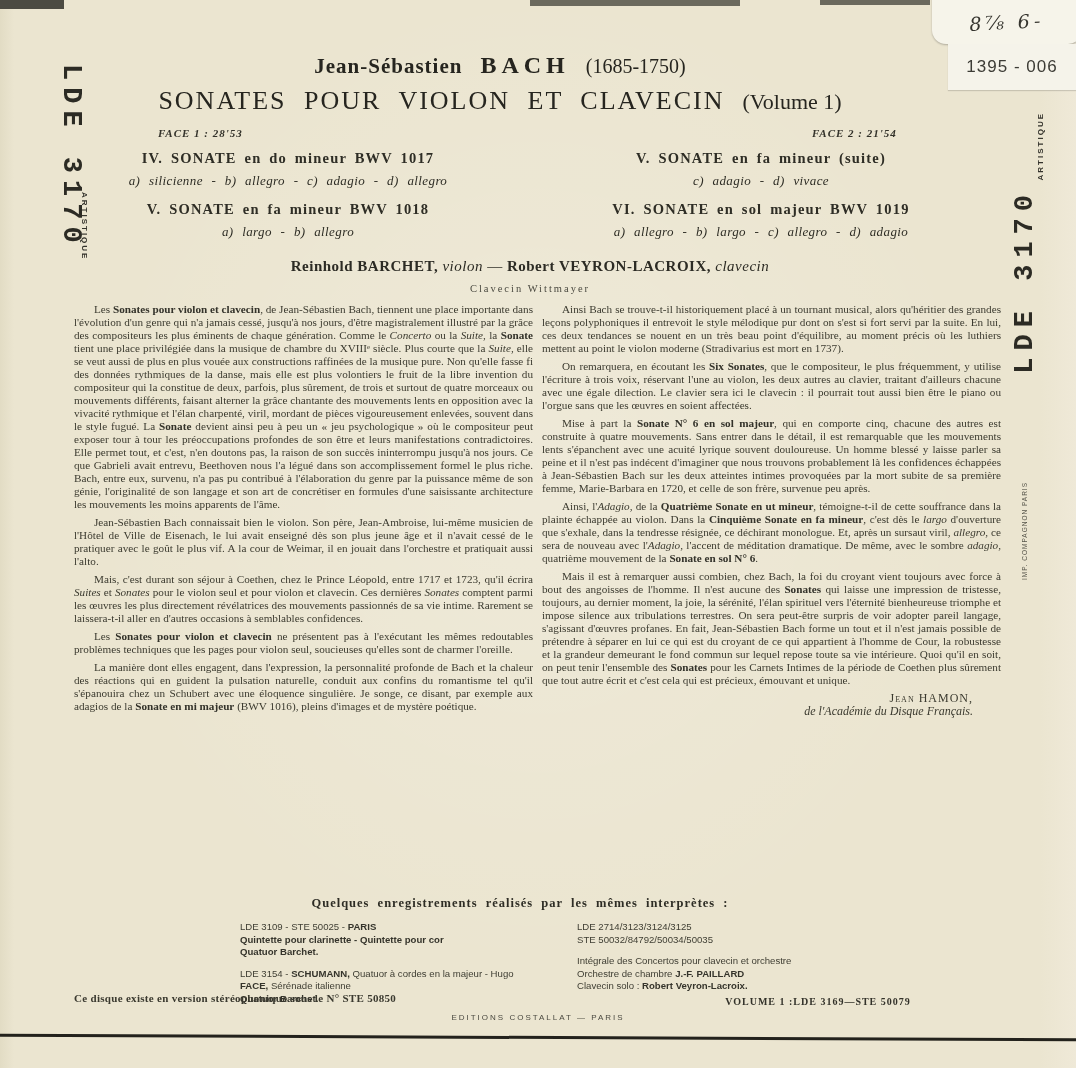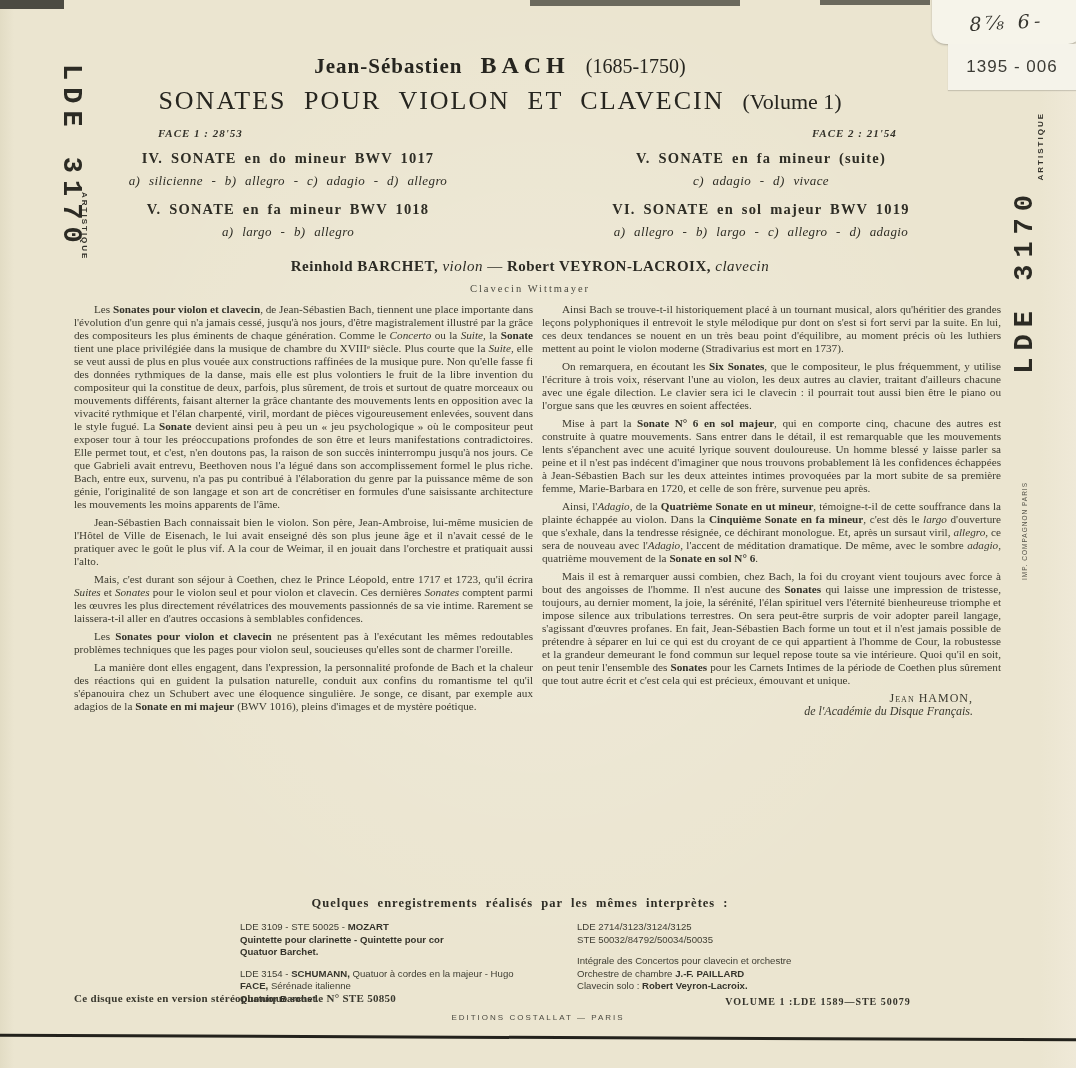--- a/index.html
+++ b/index.html
@@ -169,21 +169,21 @@
     <p>Mais il est à remarquer aussi combien, chez Bach, la foi du croyant vient toujours avec force à bout des angoisses de l'homme. Il n'est aucune des <b>Sonates</b> qui laisse une impression de tristesse, toujours, au dernier moment, la joie, la sérénité, l'élan spirituel vers l'éternité bienheureuse triomphe et impose silence aux tribulations terrestres. On sera peut-être surpris de voir adopter pareil langage, s'agissant d'œuvres profanes. En fait, Jean-Sébastien Bach forme un tout et il n'est jamais possible de prétendre à séparer en lui ce qui est du croyant de ce qui appartient à l'homme de Cour, la robustesse et la grandeur demeurant le fond commun sur lequel repose toute sa vie intérieure. Quoi qu'il en soit, on peut tenir l'ensemble des <b>Sonates</b> pour les Carnets Intimes de la période de Coethen plus sûrement que tout autre écrit et c'est cela qui est précieux, émouvant et unique.</p>
     <p class="signature">
       <span class="sig-name">Jean HAMON,</span><br>
       <span class="sig-aff">de l'Académie du Disque Français.</span>
     </p>
   </div>
 
   <div class="disco-heading">Quelques enregistrements réalisés par les mêmes interprètes :</div>
   <div class="disco-col dl">
     <div class="disco-entry">
-      <div>LDE 3109 - STE 50025 - <b>MOZART</b></div>
+      <div>LDE 3109 - STE 50025 - <b>PARIS</b></div>
       <div><b>Quintette pour clarinette - Quintette pour cor</b></div>
       <div><b>Quatuor Barchet.</b></div>
     </div>
     <div class="disco-entry">
       <div>LDE 3154 - <b>SCHUMANN,</b> Quatuor à cordes en la majeur - Hugo <b>FACE,</b> Sérénade italienne</div>
       <div><b>Quatuor Barchet.</b></div>
     </div>
   </div>
   <div class="disco-col dr">
     <div class="disco-entry">
@@ -194,21 +194,21 @@
       <div>Intégrale des Concertos pour clavecin et orchestre</div>
       <div>Orchestre de chambre <b>J.-F. PAILLARD</b></div>
       <div>Clavecin solo : <b>Robert Veyron-Lacroix.</b></div>
     </div>
   </div>
 
   <div class="footer-stereo">Ce disque existe en version stéréophonique sous le N° STE 50850</div>
   <div class="footer-publisher">EDITIONS COSTALLAT — PARIS</div>
   <div class="footer-volume">
     <span>VOLUME 1 :</span>
-    <span>LDE 1589</span>
+    <span>LDE 3169</span>
     <span>—</span>
     <span>STE 50079</span>
   </div>
 
   <div class="sticker-hand">
     <span class="hand">8⅞ 6-</span>
   </div>
   <div class="sticker-cat">
     <span class="cat">1395 - 006</span>
   </div>

